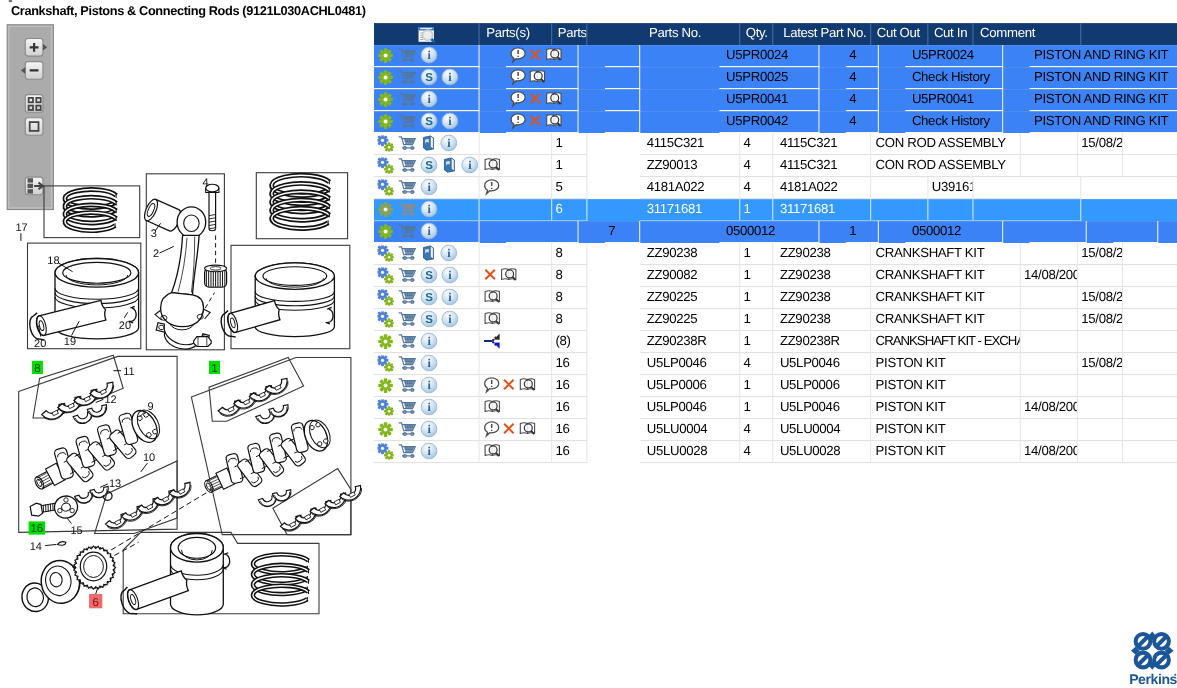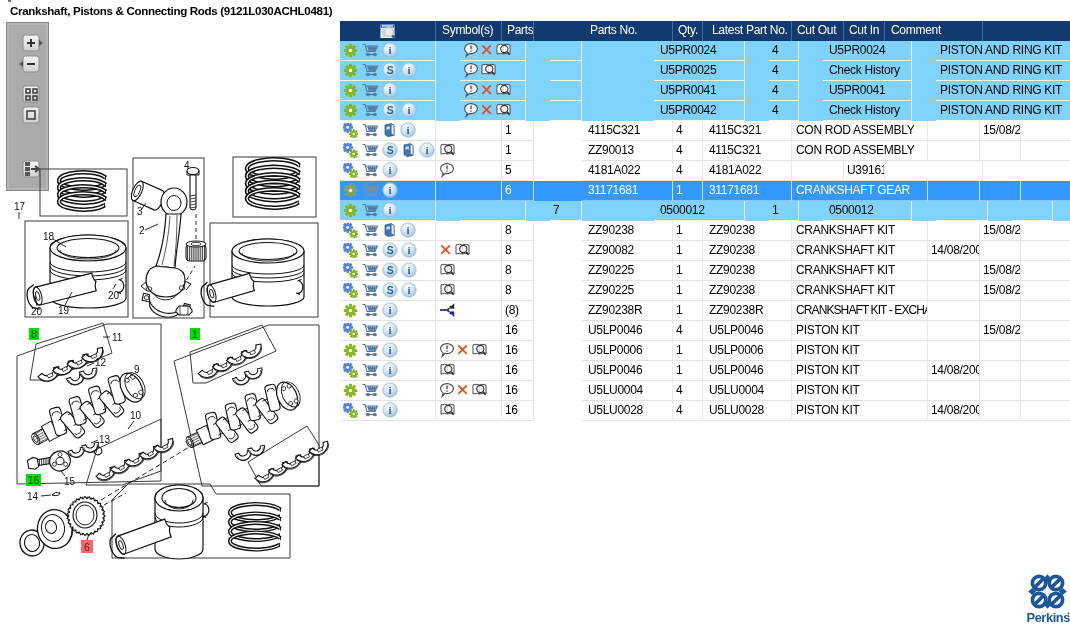--- a/index.html
+++ b/index.html
@@ -4,21 +4,21 @@
 <style>
   html,body{margin:0;padding:0;}
   body{width:1070px;height:625px;background:#fff;font-family:"Liberation Sans",sans-serif;position:relative;overflow:hidden;}
   #title{position:absolute;left:10px;top:4px;font-size:11.6px;font-weight:bold;color:#000;letter-spacing:-0.33px;}
   #tbl{position:absolute;left:340px;top:21px;width:731px;font-size:12px;color:#000;letter-spacing:-0.3px;}
   .row{display:flex;height:20px;line-height:19px;white-space:nowrap;}
   .hdr{background:#113a70;color:#fff;}
   .hdr .c{border-right:1px solid #4a6b99;padding-left:6px;overflow:hidden;}
   .c{box-sizing:border-box;flex:none;overflow:hidden;}
   .r .c{border-right:1px solid #e4e8ef;border-bottom:1px solid #e2e2e2;padding-left:3px;}
-  .cream{background:#7dd3fc;gap:24px;}
+  .cream{background:#3b82f6;gap:24px;}
   .cream .c{border-right:1px solid #e9ecf0;border-bottom:1px solid #fbf9e0;}
   .white{background:#fff;}
   .sel{background:#3399ff;color:#fff;}
   .sel .c{border-right:1px solid #cfe6ff;border-bottom:1px solid #8ec4f8;}
   .c0{width:96px;}.c1{width:66px;}.c2{width:32px;}.c3{width:91px;margin-left:48px;}.c4{width:30px;}
   .c5{width:89px;}.c6{width:136px;}.c7{width:52px;}.c8{width:41px;}.c9{width:98px;}
   .ic{display:inline-block;vertical-align:middle;margin-top:-2px;}
   .icwrap{padding-left:2px;}
 </style>
 </head>
@@ -124,21 +124,21 @@
   <path d="M12.2 11.4 L15.2 14.6" stroke="#1f5fa0" stroke-width="2.6"></path>
 </symbol>
 </defs>
 </svg>
 
 <div id="tbl">
   <div class="row hdr">
     <div class="c c0" style="text-align:center;padding-left:0"><svg class="ic" width="16" height="16" style="margin-top:2px">
           <use href="#winmag"></use>
         </svg></div>
-    <div class="c c1">Symbol(s)</div>
+    <div class="c c1">Parts(s)</div>
     <div class="c c2" style="padding-left:5px">Parts</div>
     <div class="c c3" style="padding-left:8px">Parts No.</div>
     <div class="c c4" style="padding-left:5px">Qty.</div>
     <div class="c c5" style="padding-left:9px">Latest Part No.</div>
     <div class="c c7" style="padding-left:5px">Cut Out</div>
     <div class="c c8" style="padding-left:5px">Cut In</div>
     <div class="c c9">Comment</div>
   </div>
   <div class="row r cream">
     <div class="c c0 icwrap"><span style="display:inline-flex;gap:3px;align-items:center;height:20px">
@@ -363,21 +363,20 @@
           </svg>
           <svg class="ic" width="16" height="16">
             <use href="#iball"></use>
           </svg>
         </span></div>
     <div class="c c1 icwrap"><span style="display:inline-flex;gap:1px;align-items:center;height:20px"></span></div>
     <div class="c c2">6</div>
     <div class="c c3" style="padding-left:6px">31171681</div>
     <div class="c c4">1</div>
     <div class="c c5" style="padding-left:6px">31171681</div>
-    <div class="c c6" style="padding-left:4px">CRANKSHAFT GEAR</div>
     <div class="c c7"></div>
     <div class="c c8"></div>
     <div class="c c9"></div>
   </div>
   <div class="row r cream">
     <div class="c c0 icwrap"><span style="display:inline-flex;gap:3px;align-items:center;height:20px">
           <svg class="ic" width="15" height="15">
             <use href="#gearG"></use>
           </svg>
           <svg class="ic" width="18" height="16">

